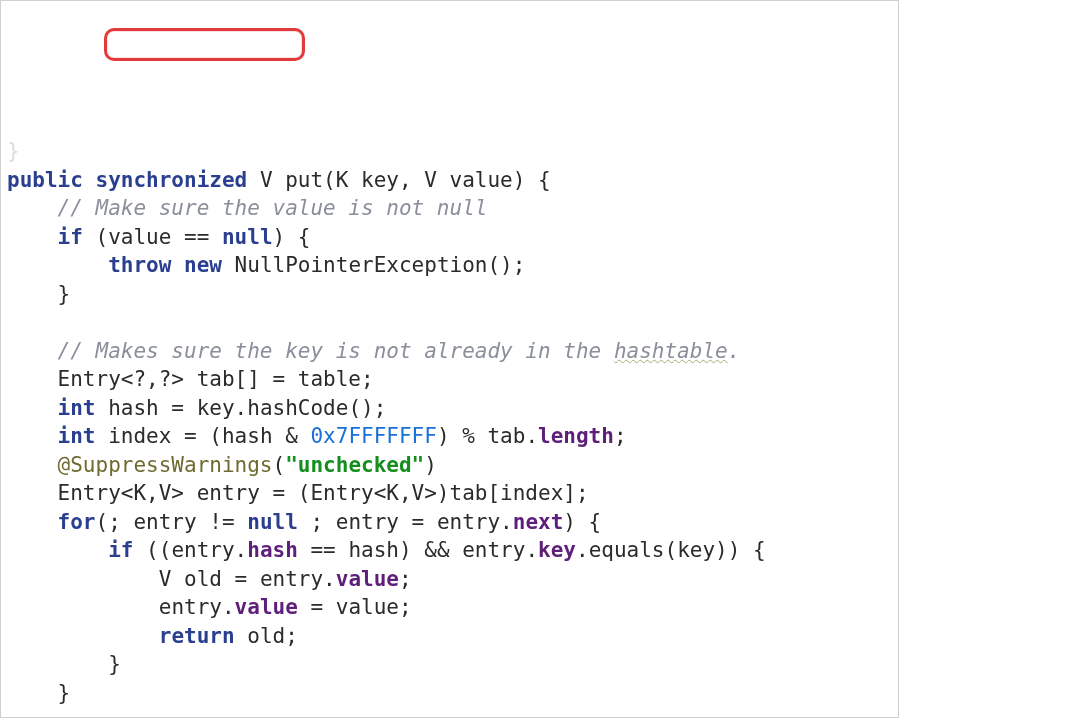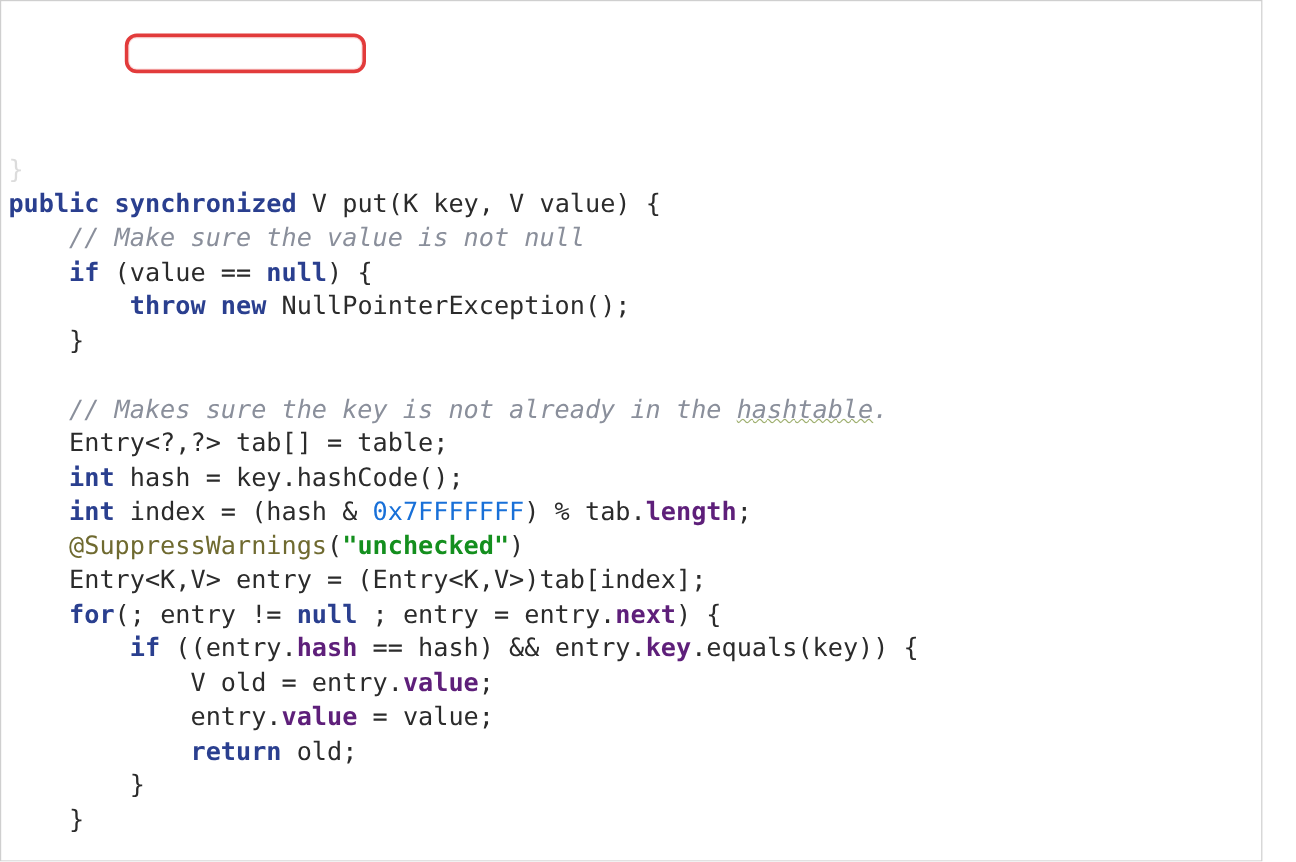--- a/index.html
+++ b/index.html
@@ -6,24 +6,24 @@
   body{
     width:1080px;height:718px;
     background:#fff;
     font-family:"DejaVu Sans Mono","Menlo","Consolas",monospace;
     font-size:21px;
     line-height:28.5px;
     box-sizing:border-box;
   }
   .frame{
     position:relative;
-    width:1052px;height:718px;
+    width:899px;height:718px;
     box-sizing:border-box;
     border:1px solid #cfcfcf;
-    padding-top:12px;
+    padding-top:22px;
     padding-left:6px;
     overflow:hidden;
     white-space:pre;
   }
   .code{
     color:#2b2b2b;
   }
   .kw{color:#2a3f8f;font-weight:bold} 
   .cm{color:#8a8f9b;font-style:italic}
   .lit{color:#1870d8}   

